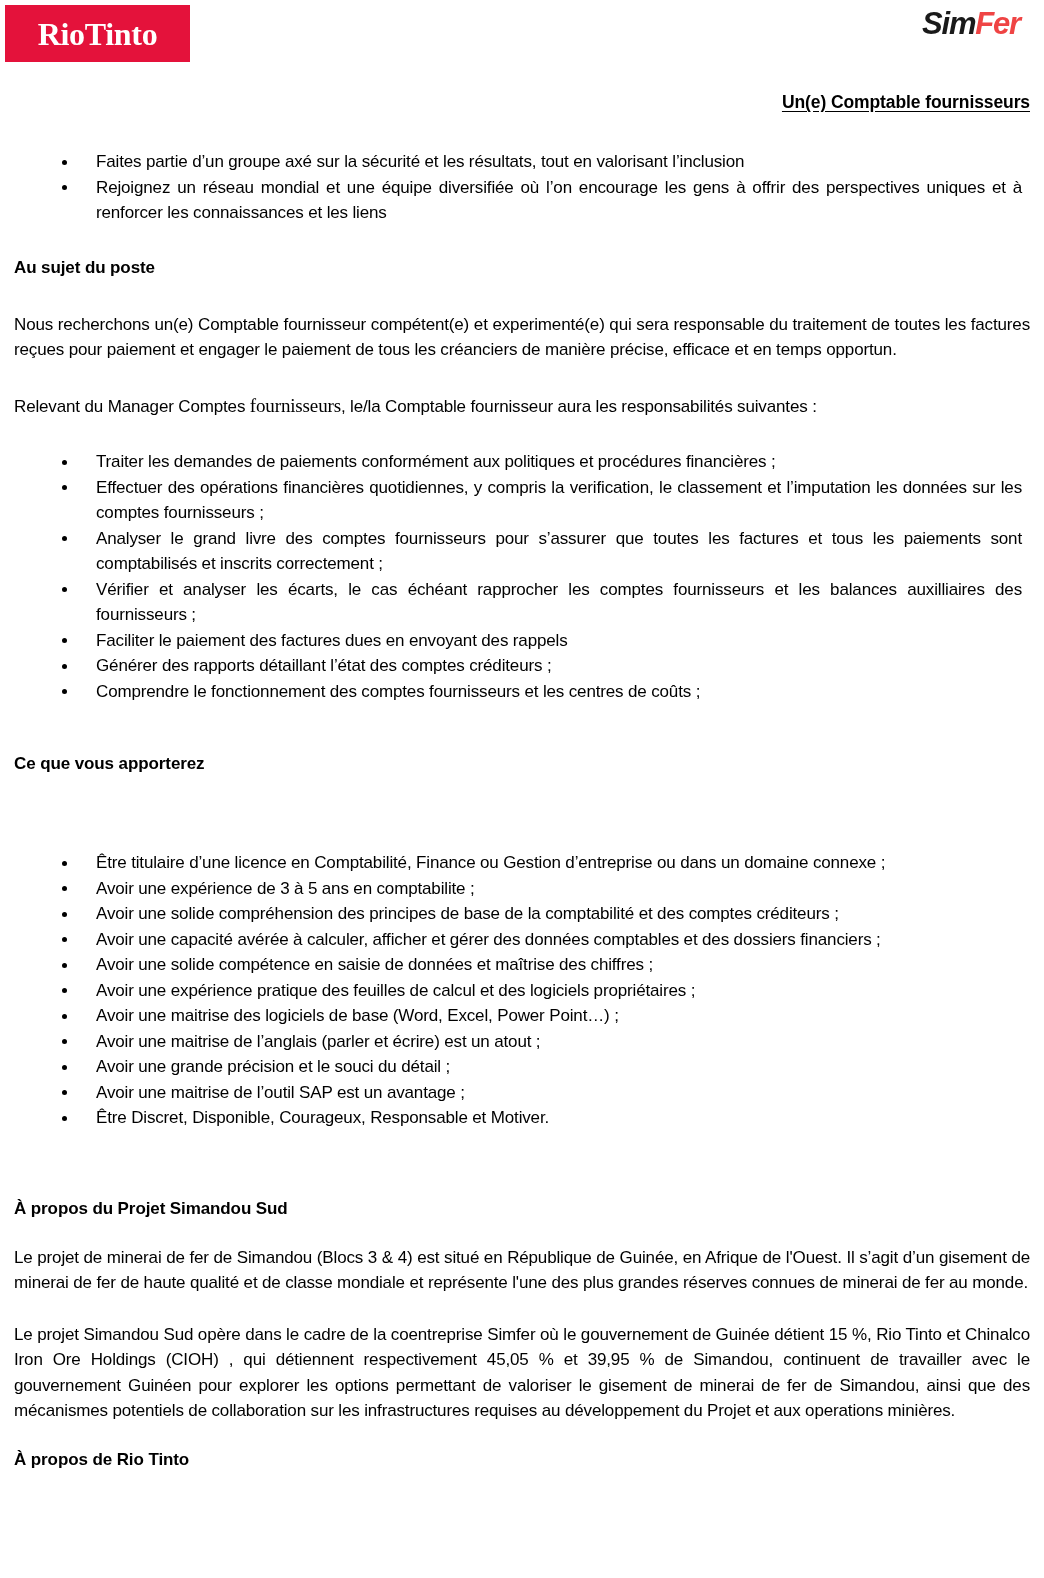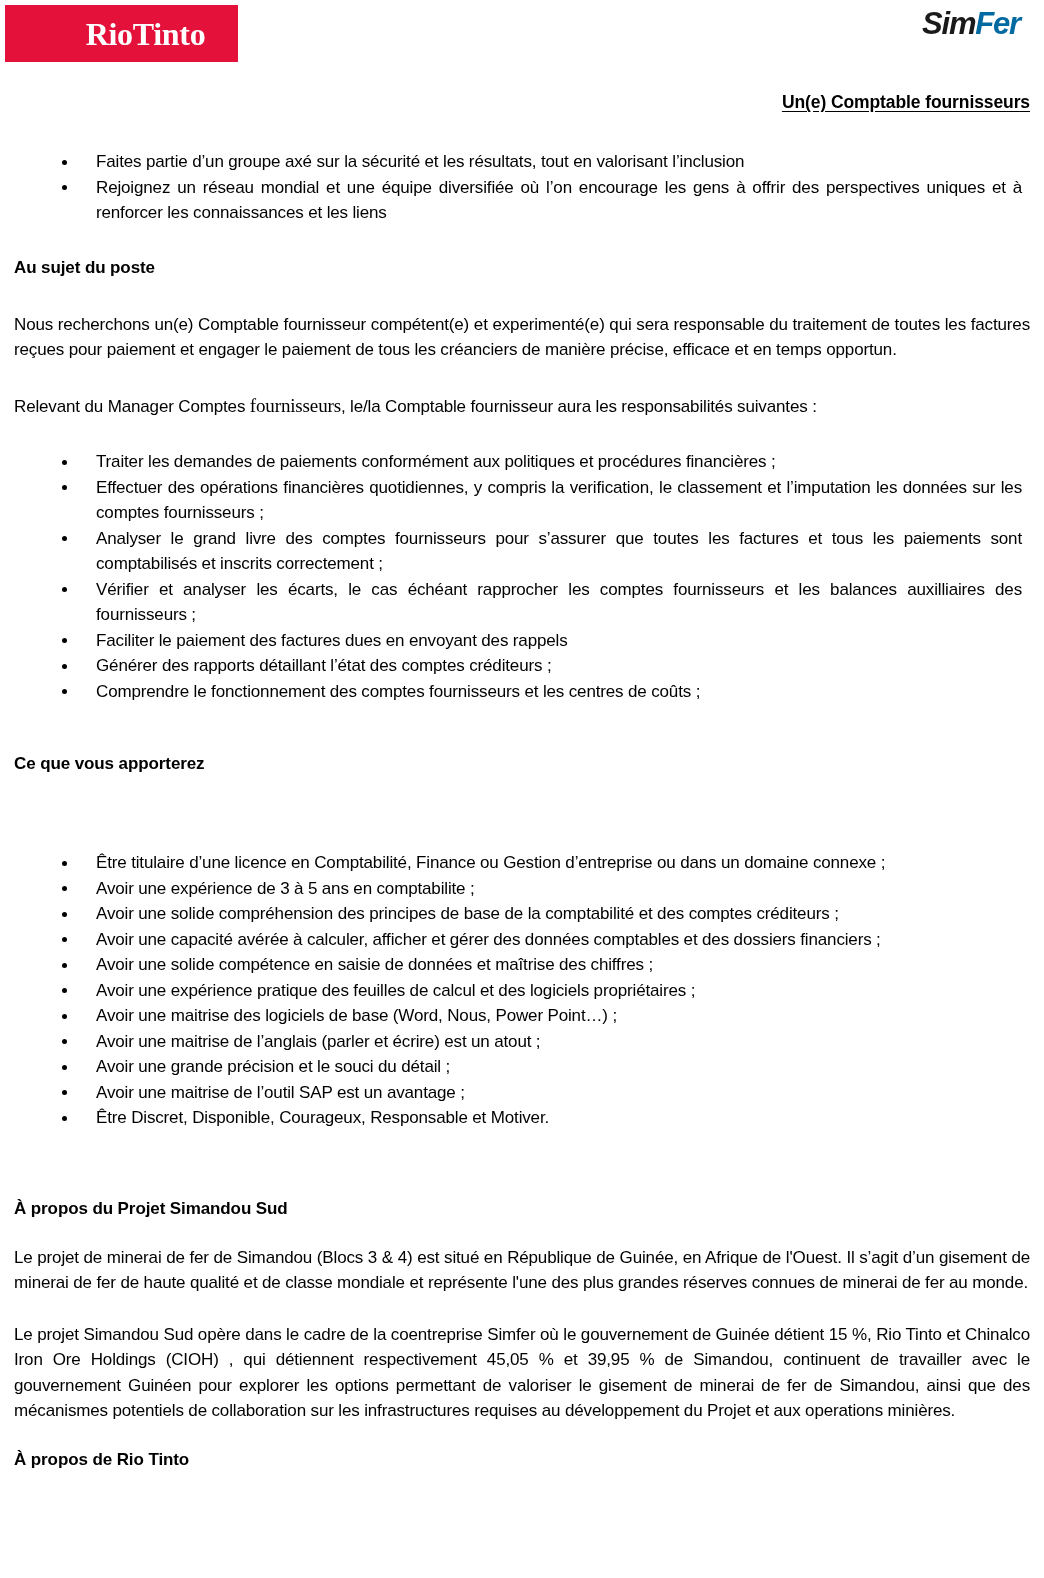--- a/index.html
+++ b/index.html
@@ -32,21 +32,20 @@
   .riotinto-logo {
     position: absolute;
     left: 5px;
     top: 5px;
     width: 185px;
     height: 57px;
     background: #e4123b;
     display: flex;
     align-items: center;
     justify-content: center;
-    padding-left: 48px;
   }
   .riotinto-logo .wordmark {
     color: #ffffff;
     font-family: "Liberation Serif", serif;
     font-size: 32px;
     font-weight: 700;
     letter-spacing: -0.3px;
     line-height: 1;
     white-space: nowrap;
   }
@@ -56,21 +55,21 @@
     top: 8px;
     font-family: "Liberation Sans", sans-serif;
     font-size: 31px;
     font-weight: 700;
     font-style: italic;
     letter-spacing: -1.2px;
     line-height: 1;
     white-space: nowrap;
   }
   .simfer-logo .sim { color: #1a1a1a; }
-  .simfer-logo .fer { color: #0369a1; }
+  .simfer-logo .fer { color: #ef4444; }
 
   
   .doc {
     position: relative;
     padding: 0 14px 0 14px;
   }
 
   .doc-title {
     text-align: right;
     font-size: 17.5px;
@@ -189,21 +188,21 @@
     <div class="sp-42"></div>
     <div class="sp-26"></div>
 
     <ul class="bullets">
       <li>Être titulaire d’une licence en Comptabilité, Finance ou Gestion d’entreprise ou dans un domaine connexe ;</li>
       <li>Avoir une expérience de 3 à 5 ans  en comptabilite  ;</li>
       <li>Avoir une solide compréhension des principes de base de la comptabilité et des comptes créditeurs ;</li>
       <li>Avoir une capacité avérée à calculer, afficher et gérer des données comptables et des dossiers financiers ;</li>
       <li>Avoir une solide compétence en saisie de données et maîtrise des chiffres ;</li>
       <li>Avoir une expérience pratique des feuilles de calcul et des logiciels propriétaires ;</li>
-      <li>Avoir une maitrise des logiciels de base (Word, Nous, Power Point…) ;</li>
+      <li>Avoir une maitrise des logiciels de base (Word, Excel, Power Point…) ;</li>
       <li>Avoir une maitrise de l’anglais (parler et écrire) est un atout ;</li>
       <li>Avoir une grande précision et le souci du détail ;</li>
       <li>Avoir une maitrise de l’outil SAP est un avantage ;</li>
       <li>Être Discret, Disponible, Courageux, Responsable et Motiver.</li>
     </ul>
 
     <div class="sp-42"></div>
     <div class="sp-18"></div>
 
     <h2 class="section-head">À propos du Projet Simandou Sud</h2>

